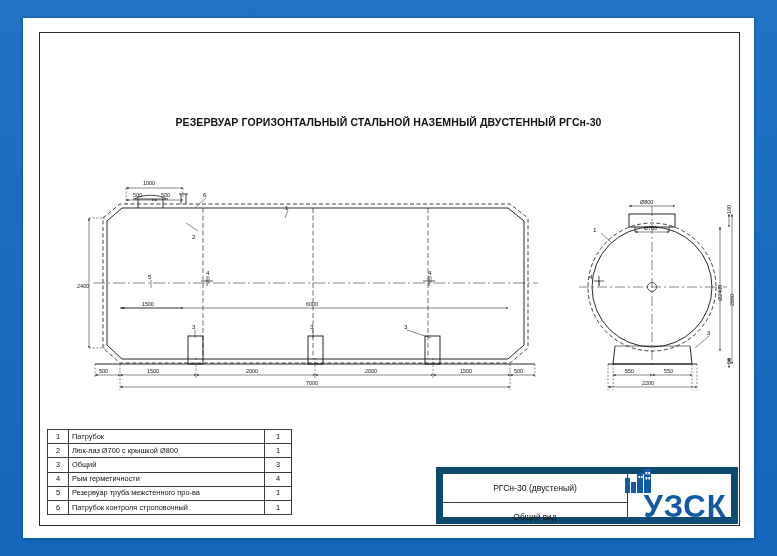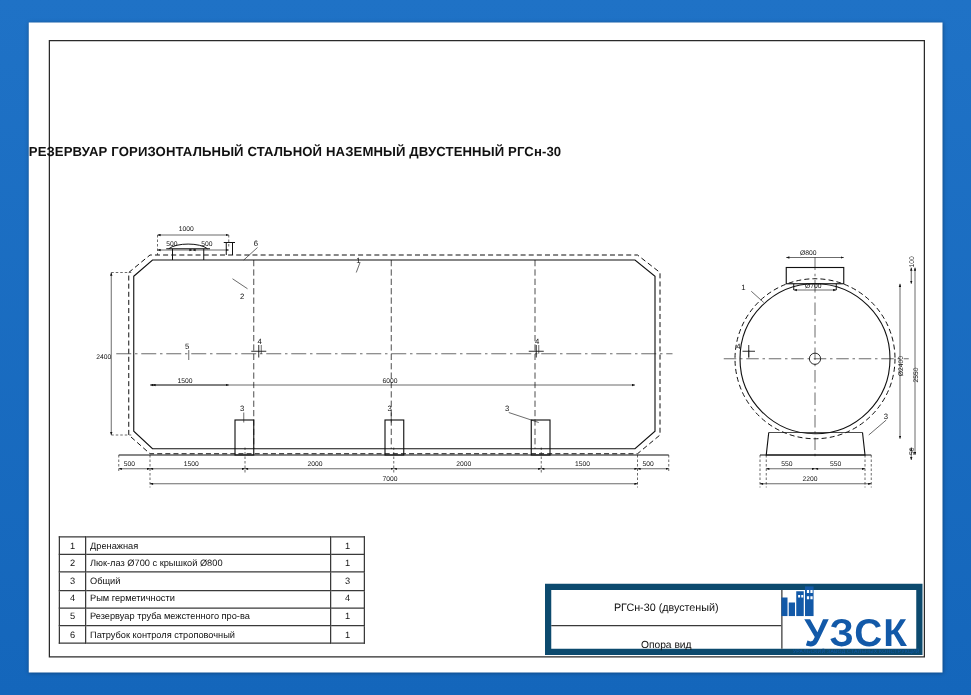--- a/index.html
+++ b/index.html
@@ -32,21 +32,21 @@
     position: absolute;
     left: 16px;
     top: 14px;
     width: 699px;
     height: 492px;
     border: 1px solid #2a2a2a;
   }
   .ttl {
     position: absolute;
     width: 100%;
-    text-align: left;
+    text-align: center;
     top: 98px;
     font-size: 10.5px;
     font-weight: bold;
     color: #111;
     letter-spacing: .1px;
   }
   svg.draw {
     position: absolute;
     left: 0; top: 0;
     width: 731px;
@@ -70,21 +70,21 @@
   }
   #spec td.num { width: 14px; text-align: center; }
   #spec td.qty { width: 20px; text-align: center; }
   
   #titleblock {
     position: absolute;
     left: 413px;
     top: 449px;
     width: 302px;
     height: 57px;
-    border: 5px solid #0c4a6e;
+    border: 7px solid #0c4a6e;
     box-sizing: border-box;
   }
   #tb-left {
     position: absolute;
     left: 0; top: 0;
     width: 185px;
     height: 100%;
     border-right: 1px solid #3a3a3a;
     box-sizing: border-box;
   }
@@ -349,21 +349,21 @@
         <text class="mk" x="570" y="214">1</text>
         <text class="mk" x="684" y="317">3</text>
         <text class="mk" x="566" y="261">4</text>
       </g>
     </svg>
 
     <table id="spec">
       <tbody>
         <tr>
           <td class="num">1</td>
-          <td class="nm">Дренажная</td>
+          <td class="nm">Патрубок</td>
           <td class="qty">1</td>
         </tr>
         <tr>
           <td class="num">2</td>
           <td class="nm">Люк-лаз Ø700 с крышкой Ø800</td>
           <td class="qty">1</td>
         </tr>
         <tr>
           <td class="num">3</td>
           <td class="nm">Общий</td>
@@ -383,21 +383,21 @@
           <td class="num">6</td>
           <td class="nm">Патрубок контроля строповочный</td>
           <td class="qty">1</td>
         </tr>
       </tbody>
     </table>
 
     <div id="titleblock">
       <div id="tb-left">
         <div id="tb-row1">РГСн-30 (двустеный)</div>
-        <div id="tb-row2">Опора вид</div>
+        <div id="tb-row2">Общий вид</div>
       </div>
     </div>
 
     <div id="logo">
       <svg class="mark" viewBox="0 0 26 24">
         <rect x="0" y="9" width="5" height="15" fill="#1259a8"></rect>
         <rect x="6" y="13" width="5" height="11" fill="#1259a8"></rect>
         <rect x="12" y="4" width="6" height="20" fill="#1259a8"></rect>
         <rect x="19" y="0" width="7" height="24" fill="#1259a8"></rect>
         <rect x="13.5" y="7" width="1.6" height="2" fill="#ffffff"></rect>

